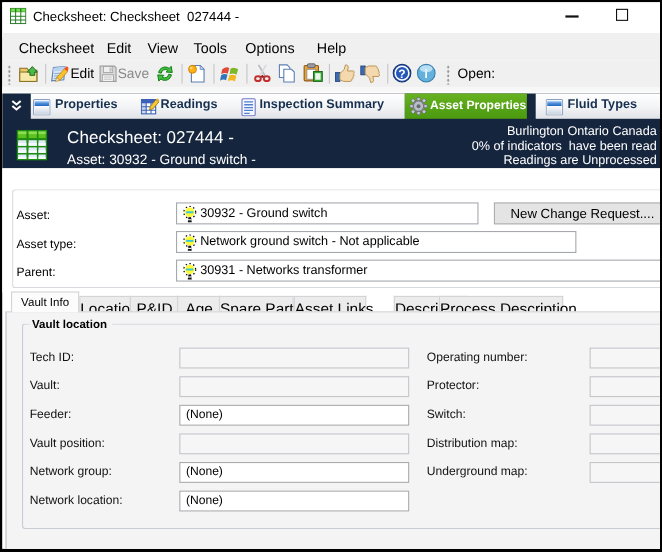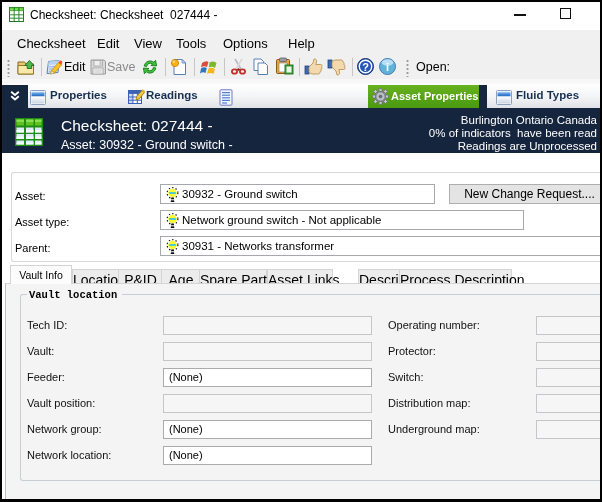--- a/index.html
+++ b/index.html
@@ -40,21 +40,21 @@
   .flabel{position:absolute;left:13px;font-size:11px;color:#000;}
   .tinput{position:absolute;left:158px;height:18px;border:1px solid #a5a8ad;background:#fff;font-size:11.5px;color:#000;}
   .tinput .txt{position:absolute;left:21px;top:3px;white-space:nowrap;}
   .nbtn{position:absolute;left:447px;width:161px;height:20px;background:#e4e4e4;border:1px solid #aeaeae;box-sizing:border-box;
         font-size:12px;text-align:center;line-height:19px;}
   
   .tab2{position:absolute;font-size:14px;color:#000;background:#ececed;border:1px solid #d4d4d6;border-bottom:none;
         text-align:center;box-sizing:border-box;height:14px;padding-top:2px;white-space:nowrap;}
   .panel{left:3px;top:281px;width:599px;height:216px;background:#f4f4f5;border-left:1px solid #babfc4;border-top:1px solid #d4d4d6;box-sizing:border-box;}
   .fs2{position:absolute;left:14px;top:10px;width:600px;height:185px;border:1px solid #c8cdd3;border-radius:3px;border-right:none;}
-  .fs2-label{position:absolute;left:21px;top:5px;font-size:10.5px;font-weight:bold;background:#f4f4f5;padding:0 5px 0 2px;font-family:Liberation Mono, monospace;}
+  .fs2-label{position:absolute;left:21px;top:5px;font-size:10.5px;font-weight:bold;background:#f4f4f5;padding:0 5px 0 2px;}
   .vlabel{position:absolute;left:21px;font-size:11px;color:#111;}
   .vrlabel{position:absolute;left:382px;font-size:11px;color:#111;}
   .vinput{position:absolute;height:17px;box-sizing:content-box;font-size:11px;}
   .vin-d{background:#f6f6f7;border:1px solid #c5c6ca;}
   .vin-w{background:#ffffff;border:1px solid #ababaf;}
   .vinput .txt{position:absolute;left:5px;top:2px;}
 </style>
 </head>
 <body>
 <div class="win">
@@ -231,20 +231,21 @@
     <span class="ts-item" style="left:144px">Readings</span>
 
     <svg class="abs" style="left:217px;top:4px" width="14" height="17" viewBox="0 0 14 17">
       <rect x="1" y="0.8" width="12" height="15.4" rx="1" fill="#f4f7fd" stroke="#7277c9"></rect>
       <line x1="3" y1="3.6" x2="11" y2="3.6" stroke="#4f7fd0" stroke-width="1.2"></line>
       <line x1="3" y1="6.2" x2="11" y2="6.2" stroke="#4f7fd0" stroke-width="1.2"></line>
       <line x1="3" y1="8.8" x2="11" y2="8.8" stroke="#4f7fd0" stroke-width="1.2"></line>
       <line x1="3" y1="11.4" x2="11" y2="11.4" stroke="#4f7fd0" stroke-width="1.2"></line>
       <line x1="3" y1="14" x2="8" y2="14" stroke="#4f7fd0" stroke-width="1.2"></line>
     </svg>
+    <span class="ts-item" style="left:234px">Inspection Summary</span>
 
     <div class="greentab">
       <svg class="abs" style="left:4px;top:3px" width="17" height="17" viewBox="0 0 17 17">
         <g fill="#c7cbd1" stroke="#6a6f75" stroke-width="0.8">
         <circle cx="8.5" cy="8.5" r="5.2"></circle>
         <rect x="7" y="0.6" width="3" height="3" rx="0.6"></rect>
         <rect x="7" y="13.4" width="3" height="3" rx="0.6"></rect>
         <rect x="0.6" y="7" width="3" height="3" rx="0.6"></rect>
         <rect x="13.4" y="7" width="3" height="3" rx="0.6"></rect>
         <rect x="2" y="2" width="3" height="3" rx="0.6" transform="rotate(45 3.5 3.5)"></rect>

